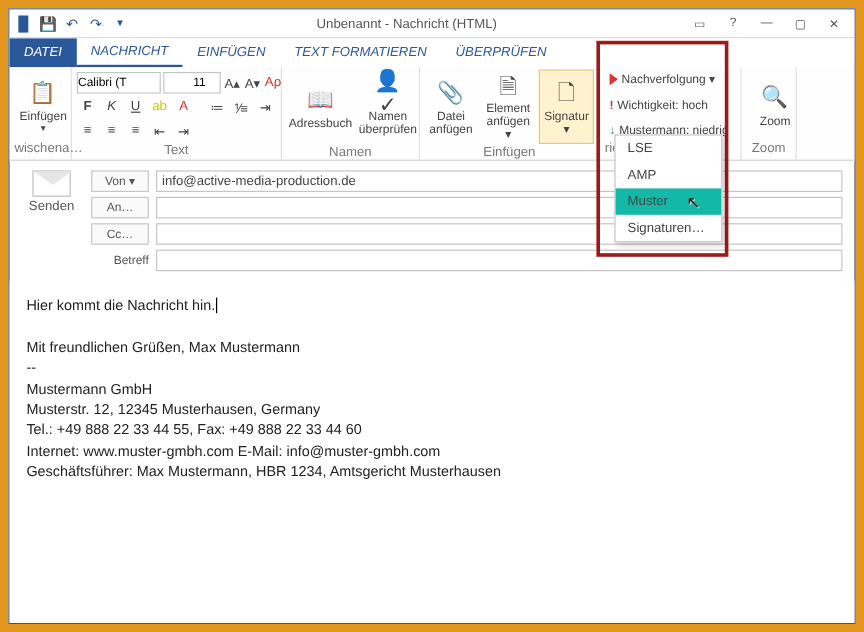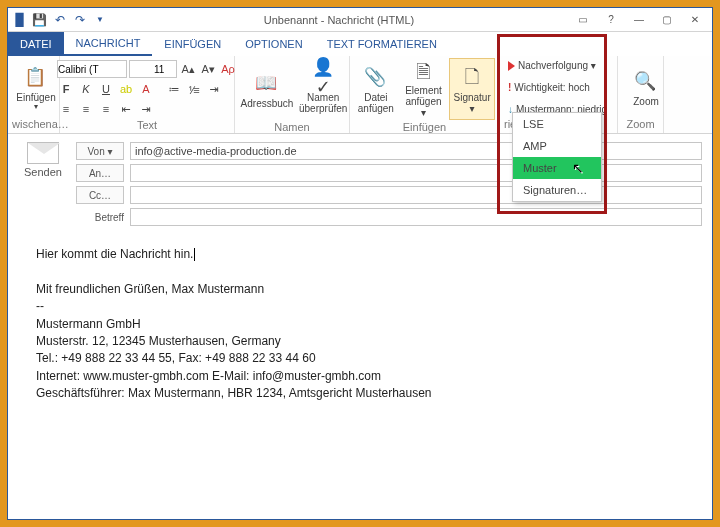--- a/index.html
+++ b/index.html
@@ -5,53 +5,53 @@
 * { margin:0; padding:0; box-sizing:border-box; font-family:"Segoe UI",Tahoma,sans-serif; }
 body { background:#e3971f; width:720px; height:527px; overflow:hidden; padding:7px; }
 .window { background:#fff; width:100%; height:100%; display:flex; flex-direction:column; border:1px solid #2a579a; }
 .titlebar { background:#fff; height:24px; display:flex; align-items:center; padding:0 4px; font-size:11px; color:#444; border-bottom:1px solid #d4d4d4; }
 .titlebar .qat { display:flex; gap:4px; align-items:center; }
 .titlebar .qat span { width:16px; height:16px; display:flex; align-items:center; justify-content:center; font-size:12px; color:#2a579a; }
 .titlebar .title { flex:1; text-align:center; color:#555; }
 .titlebar .winctl { display:flex; gap:2px; }
 .titlebar .winctl span { width:26px; height:18px; display:flex; align-items:center; justify-content:center; color:#555; font-size:10px; }
 .tabs { display:flex; height:24px; background:#fff; font-size:11px; }
-.tabs .tab { padding:0 12px; display:flex; align-items:center; color:#2a579a; text-transform:uppercase; }
+.tabs .tab { padding:0 12px; display:flex; align-items:center; color:#2a579a; text-transform:uppercase;font-style:italic; }
 .tabs .tab.file { background:#2a579a; color:#fff; }
 .tabs .tab.active { border-bottom:2px solid #2a579a; color:#2a579a; }
 .ribbon { display:flex; background:#fefefe; border-bottom:1px solid #d4d4d4; height:78px; font-size:10px; }
 .group { display:flex; flex-direction:column; border-right:1px solid #e1e1e1; padding:2px 4px; }
 .group .row { display:flex; gap:2px; align-items:center; flex:1; }
 .group .lbl { text-align:center; color:#777; font-size:11px; padding:1px 0; }
 .bigbtn { display:flex; flex-direction:column; align-items:center; justify-content:center; width:48px; height:62px; padding:2px; text-align:center; line-height:1.1; color:#444; }
 .bigbtn .ic { width:28px; height:28px; display:flex; align-items:center; justify-content:center; font-size:18px; }
 .bigbtn.highlight { background:#fff3cf; border:1px solid #e9c77a; }
 .fontsel { display:flex; gap:2px; }
 .fontsel select,.fontsel input { font-size:10px; height:18px; border:1px solid #c6c6c6; }
 .minibtn { width:18px; height:18px; border:1px solid transparent; display:flex; align-items:center; justify-content:center; font-size:11px; color:#444; }
 .redbox { position:absolute; border:3px solid #a01818; pointer-events:none; }
 .sigmenu { position:absolute; background:#fff; border:1px solid #c6c6c6; box-shadow:2px 2px 5px rgba(0,0,0,0.2); font-size:11px; width:90px; }
 .sigmenu div { padding:5px 10px; color:#444; }
-.sigmenu div.hl { background:#22c55e; }
+.sigmenu div.hl { background:#14b8a6; }
 .tagsrow { display:flex; align-items:flex-start; }
 .tags { padding:2px 4px; font-size:10px; color:#444; display:flex; flex-direction:column; gap:3px;justify-content:space-between;}
 .tags .t { display:flex; align-items:center; gap:3px; white-space:nowrap;}
 .tags .flag{width:0;height:0;border-top:5px solid transparent;border-bottom:5px solid transparent;border-left:7px solid #d33;}
 .tags .up{color:#c33;font-weight:bold;}
 .tags .dn{color:#38a;font-weight:bold;}
 .header { display:flex; padding:8px 10px; gap:8px; font-size:11px; }
 .sendcol { width:50px; display:flex; flex-direction:column; align-items:center; gap:2px; color:#555;}
 .sendcol .env { width:32px; height:22px; border:1px solid #bfbfbf; position:relative; }
 .sendcol .env::before{content:"";position:absolute;top:0;left:0;right:0;height:0;border-left:16px solid transparent;border-right:16px solid transparent;border-top:11px solid #e6e6e6;}
 .fields { flex:1; display:flex; flex-direction:column; gap:4px; }
 .frow { display:flex; gap:6px; align-items:center; }
 .frow .fbtn { width:48px; height:18px; border:1px solid #c6c6c6; font-size:10px; display:flex; align-items:center; justify-content:center; color:#555; background:#fafafa;}
 .frow .flabel { width:48px; font-size:10px; color:#555; text-align:right; }
 .frow .fval { flex:1; border:1px solid #c6c6c6; height:18px; padding:0 4px; font-size:11px; color:#444; display:flex; align-items:center;}
-.body { flex:1; padding:12px 28px; font-size:12px; color:#222; line-height:1.45; overflow:auto; background:#fff;}
+.body { flex:1; padding:12px 14px; font-size:12px; color:#222; line-height:1.45; overflow:auto; background:#fff;}
 .cursor::after { content:""; display:inline-block; width:1px; height:13px; background:#000; vertical-align:middle; margin-left:1px;}
 .mousecursor { position:absolute; font-size:14px; color:#000; text-shadow:1px 1px 0 #fff; pointer-events:none;}
 </style>
 </head>
 <body>
 
 <div class="window" style="position:relative;">
 
   <div class="titlebar">
     <div class="qat">
@@ -68,35 +68,35 @@
       <span>—</span>
       <span>▢</span>
       <span>✕</span>
     </div>
   </div>
 
   <div class="tabs">
     <div class="tab file">DATEI</div>
     <div class="tab active">NACHRICHT</div>
     <div class="tab">EINFÜGEN</div>
-    <div class="tab">OPTIONEN</div>
     <div class="tab">TEXT FORMATIEREN</div>
+    <div class="tab">ÜBERPRÜFEN</div>
   </div>
 
   <div class="ribbon">
     <div class="group" style="width:52px;">
       <div class="bigbtn">
         <div class="ic">📋</div>
         <span>Einfügen</span>
         <span style="font-size:8px;">▾</span>
       </div>
       <div class="lbl">wischena…</div>
     </div>
 
-    <div class="group" style="width:175px;align-items:center;">
+    <div class="group" style="width:175px;">
       <div style="display:flex;flex-direction:column;gap:2px;flex:1;padding-top:2px;">
         <div class="fontsel">
           <input style="width: 70px;" value="Calibri (T">
           <input style="width: 48px; padding-left: 24px;" value="11">
           <span class="minibtn">A▴</span>
           <span class="minibtn">A▾</span>
           <span class="minibtn" style="color:#c33;">Aρ</span>
         </div>
         <div class="row">
           <span class="minibtn" style="font-weight:bold;">F</span>

